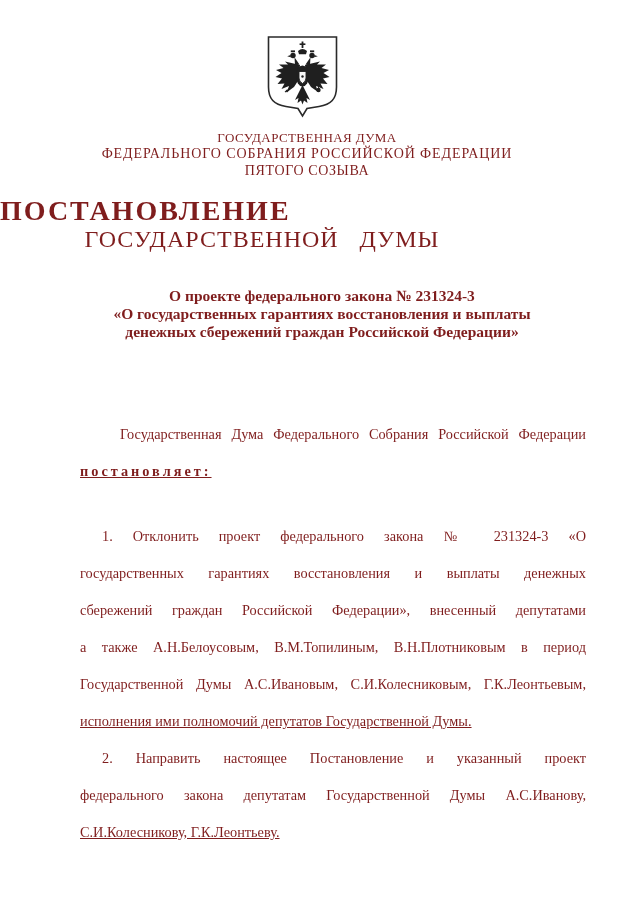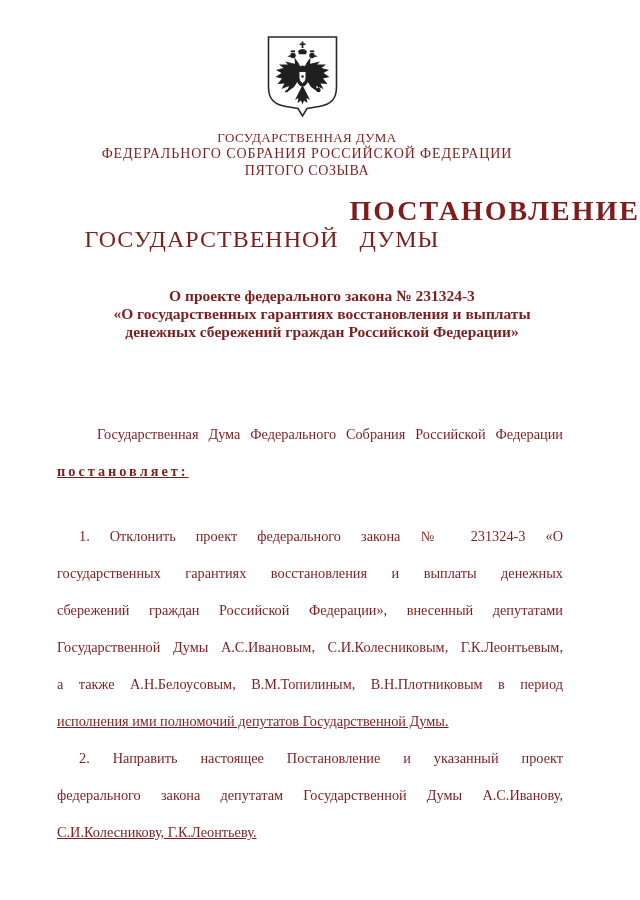--- a/index.html
+++ b/index.html
@@ -50,21 +50,21 @@
     line-height: 17px;
     letter-spacing: 0.6px;
   }
 
   
   .title-main {
     position: absolute;
     left: 0;
     top: 196px;
     width: 640px;
-    text-align: right;
+    text-align: left;
     font-size: 28px;
     font-weight: bold;
     letter-spacing: 2px;
     line-height: 30px;
   }
   .title-sub {
     position: absolute;
     left: 0;
     top: 226px;
     width: 524px;
@@ -83,21 +83,21 @@
     width: 644px;
     text-align: center;
     font-weight: bold;
     font-size: 15.5px;
     line-height: 18px;
   }
 
   
   .bodytext {
     position: absolute;
-    left: 57px;
+    left: 80px;
     top: 416px;
     width: 506px;
     font-size: 14.3px;
     line-height: 37px;
   }
   .jline {
     text-align: justify;
     text-align-last: justify;
     white-space: normal;
   }
@@ -177,22 +177,22 @@
 
   <div class="bodytext">
 
     <div class="jline indent-intro">Государственная Дума Федерального Собрания Российской Федерации</div>
     <div class="jline-last resolves">постановляет:</div>
 
     <div class="para-1">
       <div class="jline indent-num">1. Отклонить проект федерального закона № 231324-3 «О</div>
       <div class="jline">государственных гарантиях восстановления и выплаты денежных</div>
       <div class="jline">сбережений граждан Российской Федерации», внесенный депутатами</div>
+      <div class="jline">а также А.Н.Белоусовым, В.М.Топилиным, В.Н.Плотниковым в период</div>
       <div class="jline">Государственной Думы А.С.Ивановым, С.И.Колесниковым, Г.К.Леонтьевым,</div>
-      <div class="jline">а также А.Н.Белоусовым, В.М.Топилиным, В.Н.Плотниковым в период</div>
       <div class="jline-last">исполнения ими полномочий депутатов Государственной Думы.</div>
     </div>
 
     <div>
       <div class="jline indent-num">2. Направить настоящее Постановление и указанный проект</div>
       <div class="jline">федерального закона депутатам Государственной Думы А.С.Иванову,</div>
       <div class="jline-last">С.И.Колесникову, Г.К.Леонтьеву.</div>
     </div>
 
   </div>

